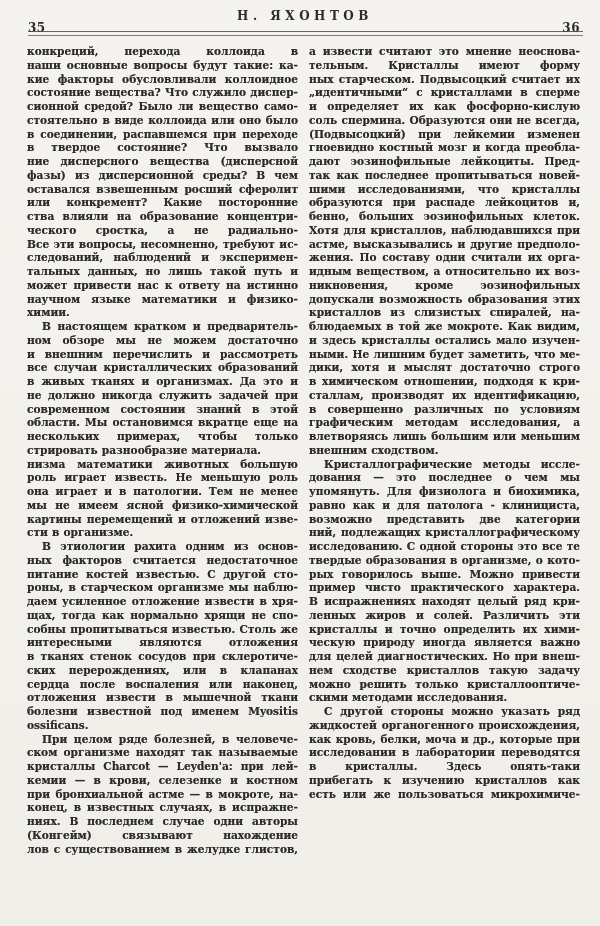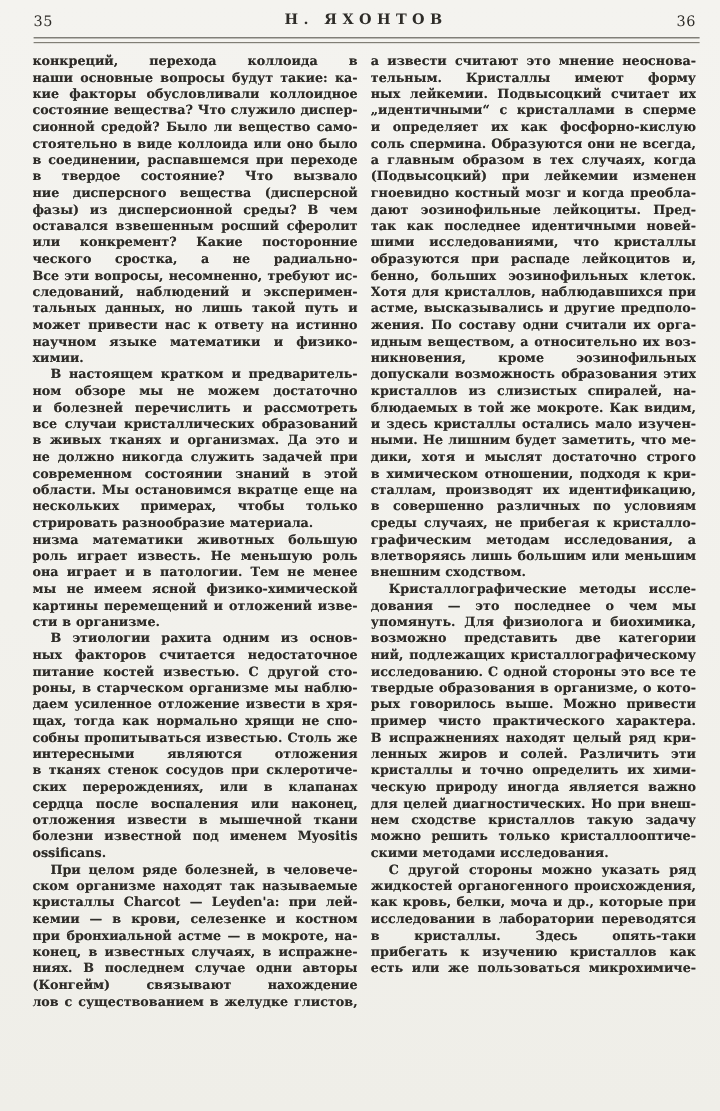--- a/index.html
+++ b/index.html
@@ -10,22 +10,22 @@
   }
   .page{
     position:relative;width:600px;height:926px;overflow:hidden;
     background:linear-gradient(180deg,#f4f3ef 0%,#f2f1ec 55%,#efeee8 100%);
     color:var(--ink,#2e2c28);
   }
   .header{
     position:absolute;top:9px;left:28px;right:18px;height:18px;
   }
   .pagenum{
-    position:absolute;top:2px;
-    font-size:12px;font-weight:normal;letter-spacing:0.5px;
+    position:absolute;top:12px;
+    font-size:12px;font-weight:bold;letter-spacing:0.5px;
   }
   .pagenum.left{left:0;}
   .pagenum.right{right:2px;}
   .running-title{
     position:absolute;left:0;right:0;top:0;text-align:center;
     font-size:12px;font-weight:bold;letter-spacing:4.5px;
     white-space:nowrap;
   }
   .header-rule{
     position:absolute;top:31px;left:28px;right:17px;height:3px;
@@ -70,30 +70,31 @@
         <div class="line">кие факторы обусловливали коллоидное</div>
         <div class="line">состояние вещества? Что служило диспер-</div>
         <div class="line">сионной средой? Было ли вещество само-</div>
         <div class="line">стоятельно в виде коллоида или оно было</div>
         <div class="line">в соединении, распавшемся при переходе</div>
         <div class="line">в твердое состояние? Что вызвало выпаде-</div>
         <div class="line">ние дисперсного вещества (дисперсной</div>
         <div class="line">фазы) из дисперсионной среды? В чем</div>
         <div class="line">оставался взвешенным росший сферолит</div>
         <div class="line">или конкремент? Какие посторонние веще-</div>
+        <div class="line">ства влияли на образование концентри-</div>
         <div class="line">ческого сростка, а не радиально-лучистого?</div>
         <div class="line">Все эти вопросы, несомненно, требуют ис-</div>
         <div class="line">следований, наблюдений и эксперимен-</div>
         <div class="line">тальных данных, но лишь такой путь и</div>
         <div class="line">может привести нас к ответу на истинно</div>
         <div class="line">научном языке математики и физико-</div>
         <div class="line para-end">химии.</div>
         <div class="line indent">В настоящем кратком и предваритель-</div>
         <div class="line">ном обзоре мы не можем достаточно полно</div>
-        <div class="line">и болезней перечислить и рассмотреть</div>
+        <div class="line">и внешним перечислить и рассмотреть</div>
         <div class="line">все случаи кристаллических образований</div>
         <div class="line">в живых тканях и организмах. Да это и</div>
         <div class="line">не должно никогда служить задачей при</div>
         <div class="line">современном состоянии знаний в этой</div>
         <div class="line">области. Мы остановимся вкратце еще на</div>
         <div class="line">нескольких примерах, чтобы только иллю-</div>
         <div class="line para-end">стрировать разнообразие материала.</div>
         <div class="line">низма математики животных большую</div>
         <div class="line">роль играет известь. Не меньшую роль</div>
         <div class="line">она играет и в патологии. Тем не менее</div>
@@ -120,53 +121,52 @@
         <div class="line">кемии — в крови, селезенке и костном мозгу,</div>
         <div class="line">при бронхиальной астме — в мокроте, на-</div>
         <div class="line">конец, в известных случаях, в испражне-</div>
         <div class="line">ниях. В последнем случае одни авторы</div>
         <div class="line">(Конгейм) связывают нахождение кристал-</div>
         <div class="line">лов с существованием в желудке глистов,</div>
       </div>
     <div class="textcol">
         <div class="line">а извести считают это мнение неоснова-</div>
         <div class="line">тельным. Кристаллы имеют форму игловид-</div>
-        <div class="line">ных лейкемии. Подвысоцкий считает их</div>
+        <div class="line">ных старческом. Подвысоцкий считает их</div>
         <div class="line">„идентичными“ с кристаллами в сперме</div>
         <div class="line">и определяет их как фосфорно-кислую</div>
         <div class="line">соль спермина. Образуются они не всегда,</div>
-        <div class="line">а главным образом в тех случаях, когда</div>
         <div class="line">(Подвысоцкий) при лейкемии изменен</div>
         <div class="line">гноевидно костный мозг и когда преобла-</div>
         <div class="line">дают эозинофильные лейкоциты. Пред-</div>
-        <div class="line">так как последнее идентичными новей-</div>
+        <div class="line">так как последнее пропитываться новей-</div>
         <div class="line">шими исследованиями, что кристаллы</div>
         <div class="line">образуются при распаде лейкоцитов и, осо-</div>
         <div class="line">бенно, больших эозинофильных клеток.</div>
         <div class="line">Хотя для кристаллов, наблюдавшихся при</div>
         <div class="line">астме, высказывались и другие предполо-</div>
         <div class="line">жения. По составу одни считали их орга-</div>
         <div class="line">идным веществом, а относительно их воз-</div>
         <div class="line">никновения, кроме эозинофильных клеток,</div>
         <div class="line">допускали возможность образования этих</div>
         <div class="line">кристаллов из слизистых спиралей, на-</div>
         <div class="line">блюдаемых в той же мокроте. Как видим,</div>
         <div class="line">и здесь кристаллы остались мало изучен-</div>
         <div class="line">ными. Не лишним будет заметить, что ме-</div>
         <div class="line">дики, хотя и мыслят достаточно строго</div>
         <div class="line">в химическом отношении, подходя к кри-</div>
         <div class="line">сталлам, производят их идентификацию,</div>
         <div class="line">в совершенно различных по условиям</div>
-        <div class="line">среды случаях, не прибегая к кристалло-</div>
         <div class="line">графическим методам исследования, а удо-</div>
         <div class="line">влетворяясь лишь большим или меньшим</div>
         <div class="line para-end">внешним сходством.</div>
         <div class="line indent">Кристаллографические методы иссле-</div>
         <div class="line">дования — это последнее о чем мы должны</div>
         <div class="line">упомянуть. Для физиолога и биохимика,</div>
+        <div class="line">равно как и для патолога - клинициста,</div>
         <div class="line">возможно представить две категории явле-</div>
         <div class="line">ний, подлежащих кристаллографическому</div>
         <div class="line">исследованию. С одной стороны это все те</div>
         <div class="line">твердые образования в организме, о кото-</div>
         <div class="line">рых говорилось выше. Можно привести</div>
         <div class="line">пример чисто практического характера.</div>
         <div class="line">В испражнениях находят целый ряд кри-</div>
         <div class="line">ленных жиров и солей. Различить эти</div>
         <div class="line">кристаллы и точно определить их хими-</div>
         <div class="line">ческую природу иногда является важно</div>

